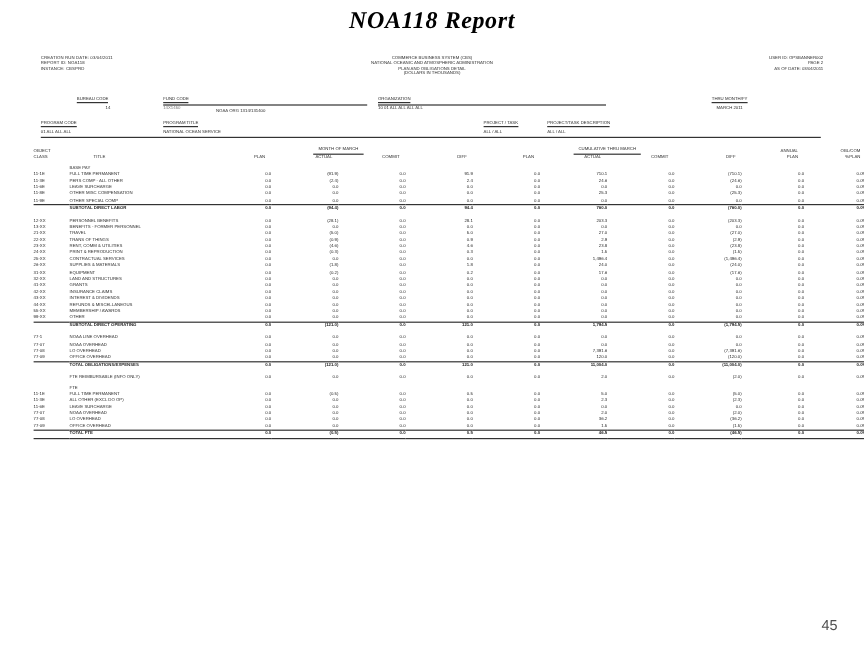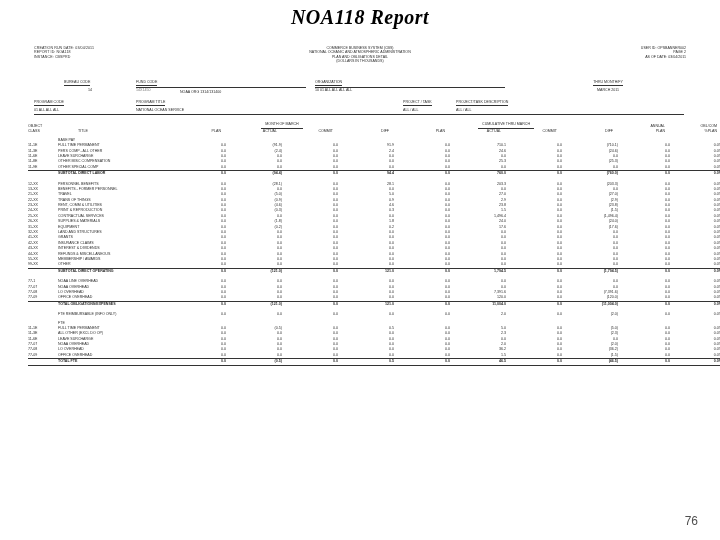--- a/index.html
+++ b/index.html
@@ -743,14 +743,14 @@
             <td class="c-num" style="font-weight: bold;">46.5</td>
             <td class="c-num" style="font-weight: bold;">0.0</td>
             <td class="c-num" style="font-weight: bold;">(46.5)</td>
             <td class="c-pct" style="font-weight: bold;">0.0</td>
             <td class="c-pct" style="font-weight: bold;">0.0%</td>
           </tr>
         </tbody>
     </table>
   </div>
 
-  <div class="page-no">76</div>
+  <div class="page-no">45</div>
 </div>
 
 </body></html>

